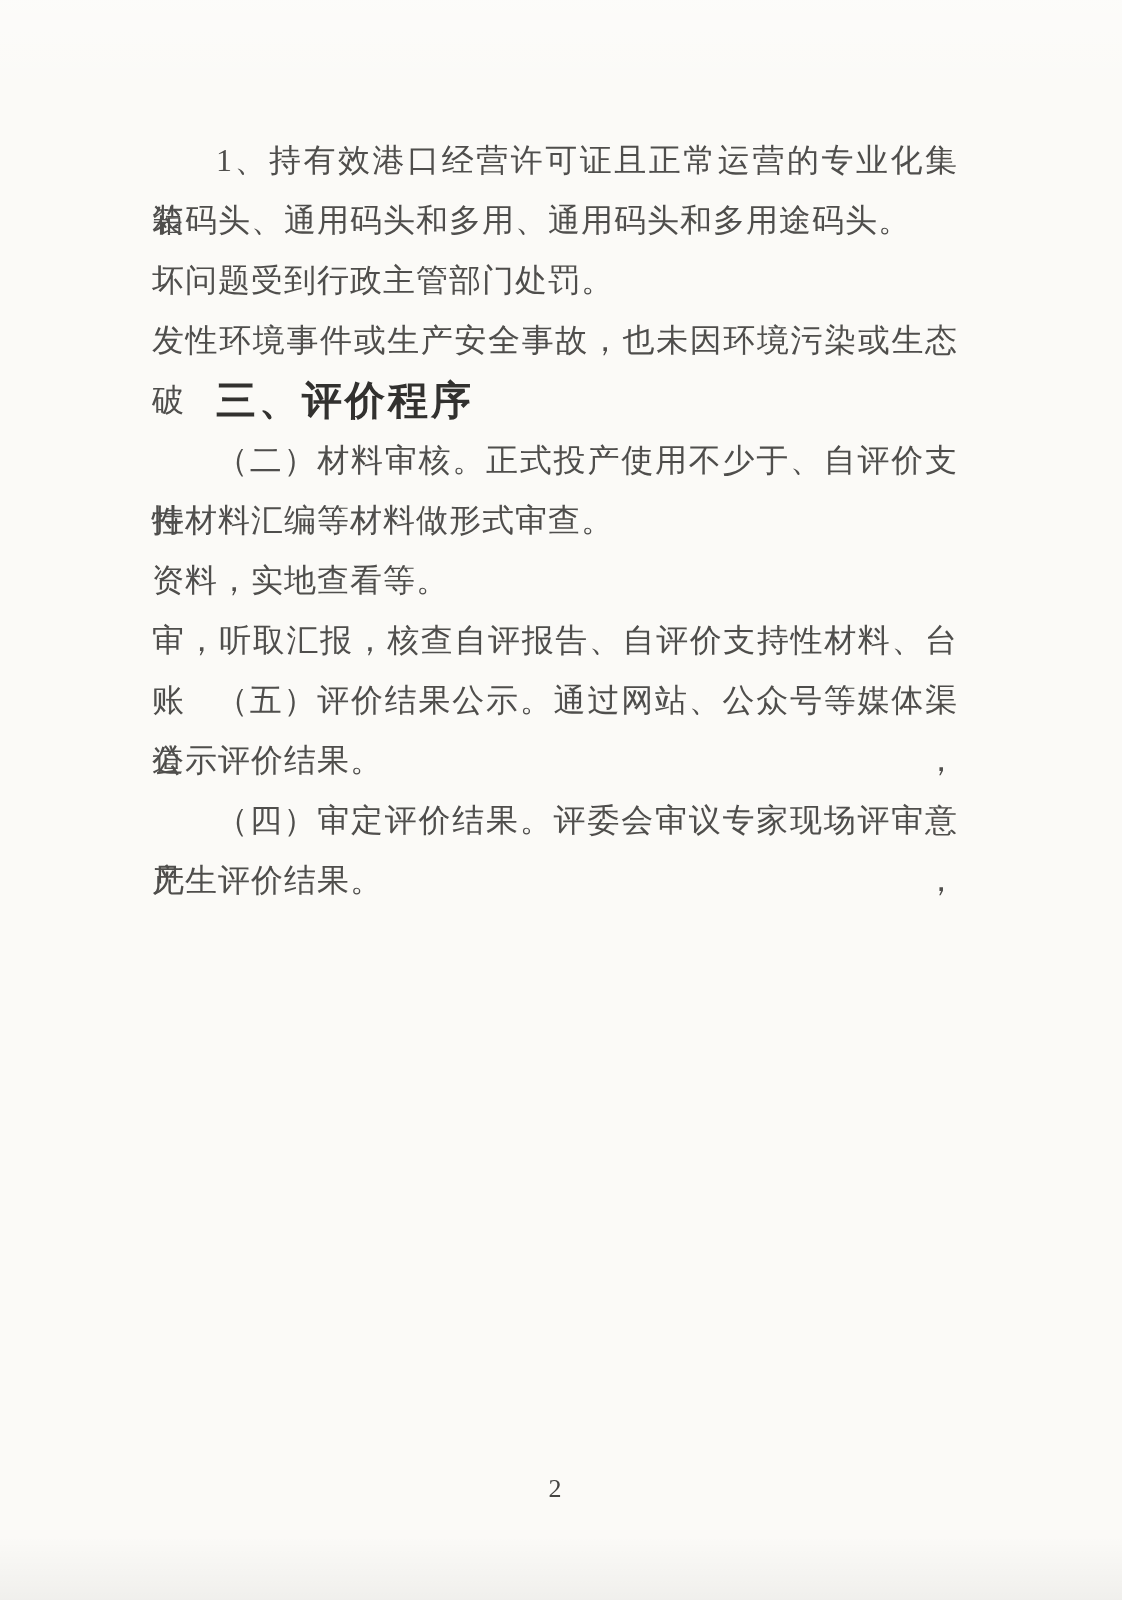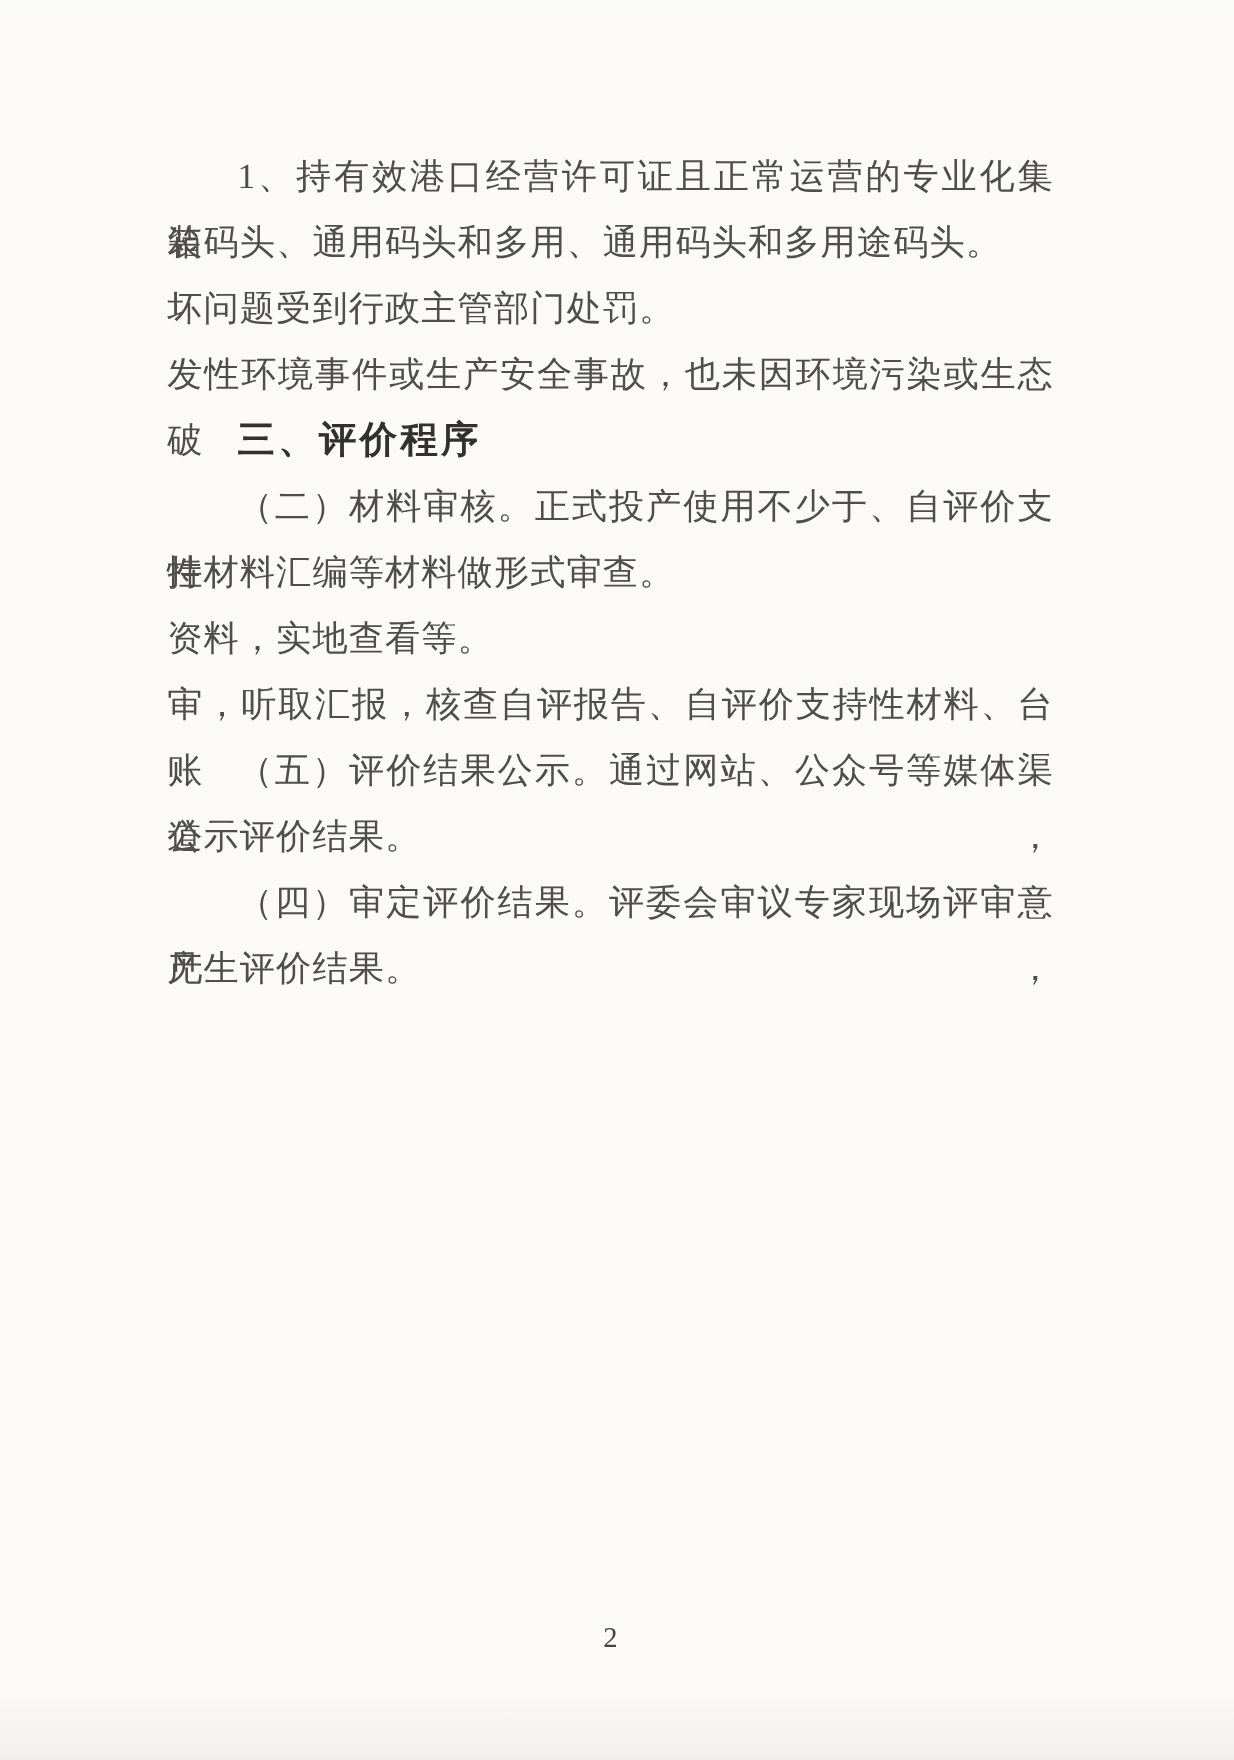--- a/index.html
+++ b/index.html
@@ -34,21 +34,21 @@
   }
   .line.fill {
     text-align-last: justify;
   }
   .line.indent {
     text-indent: 64px;
   }
   .line.heading {
     font-family: "Liberation Sans", "DejaVu Sans", sans-serif;
     font-weight: bold;
-    font-size: 34px;
+    font-size: 40px;
     color: #32312f;
     text-align-last: left;
     letter-spacing: 3px;
   }
   .page-number {
     position: absolute;
     top: 1472px;
     left: 152px;
     width: 806px;
     height: 34px;

